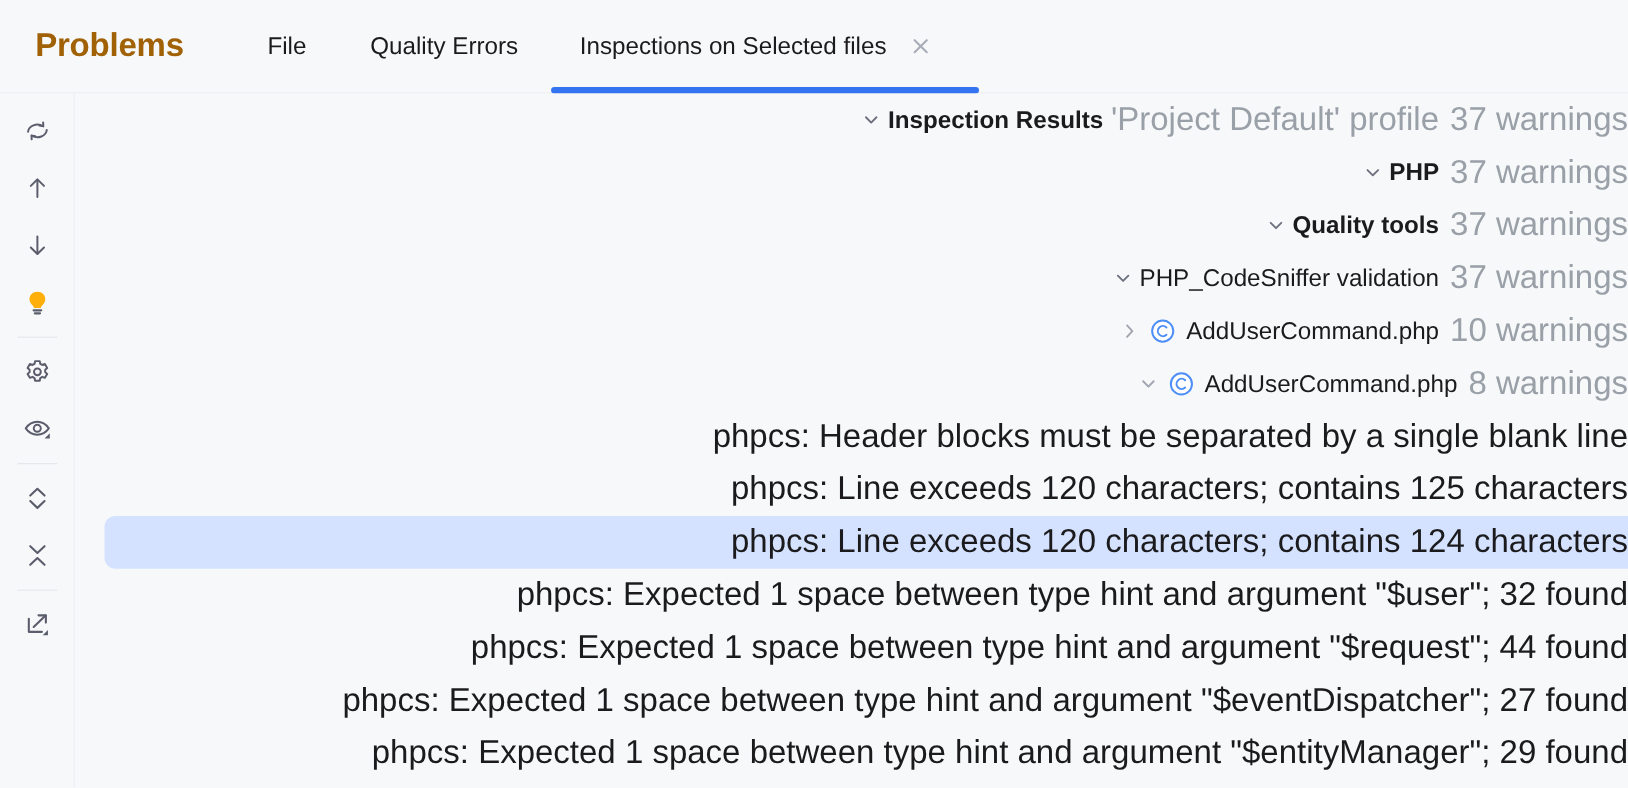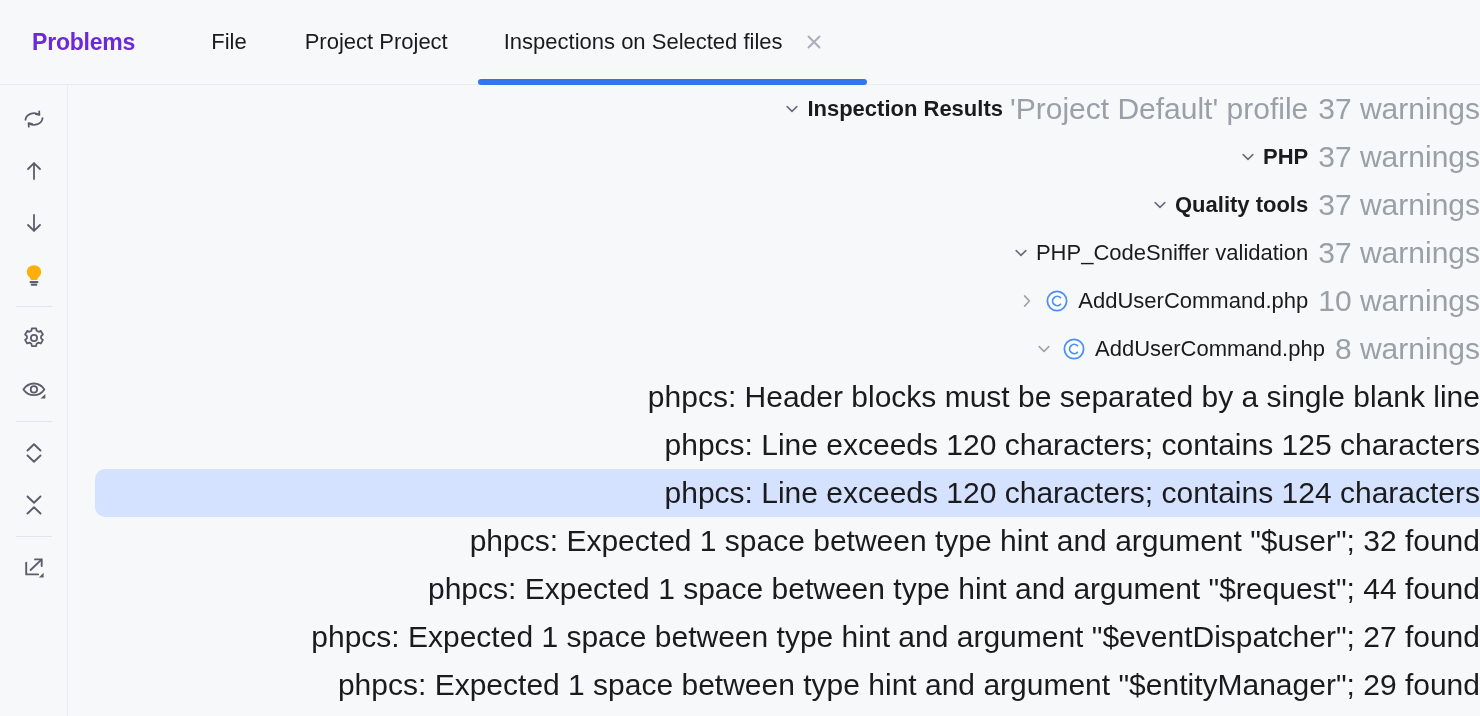--- a/index.html
+++ b/index.html
@@ -26,23 +26,23 @@
     position: relative;
     height: 85px;
     min-height: 85px;
     background: #F7F8FA;
     display: flex;
     align-items: center;
     padding-left: 32px;
     border-bottom: 1px solid #EBECF0;
   }
   .tab-title {
-    font-size: 23px;
+    font-size: 30px;
     font-weight: bold;
-    color: #6d28d9;
+    color: #a16207;
     letter-spacing: -0.2px;
     white-space: nowrap;
   }
   .tab {
     position: relative;
     font-size: 22px;
     color: #1B1B1D;
     white-space: nowrap;
     height: 85px;
     display: flex;
@@ -167,21 +167,21 @@
 <div id="app">
 
   <div class="tabbar">
     <div class="tab-title">Problems</div>
 
     <div class="tab tab-gap-1">
       <span>File</span>
     </div>
 
     <div class="tab tab-gap-2">
-      <span>Project Project</span>
+      <span>Quality Errors</span>
     </div>
 
     <div class="tab tab-gap-3 active">
       <span>Inspections on Selected files</span>
       <span class="tab-close">
         <svg width="20" height="20" viewBox="0 0 20 20" aria-hidden="true">
           <path d="M4.5 4.5 L15.5 15.5 M15.5 4.5 L4.5 15.5" stroke="#A8ADB8" stroke-width="1.9" stroke-linecap="round" fill="none"></path>
         </svg>
       </span>
       <span class="tab-underline"></span>

